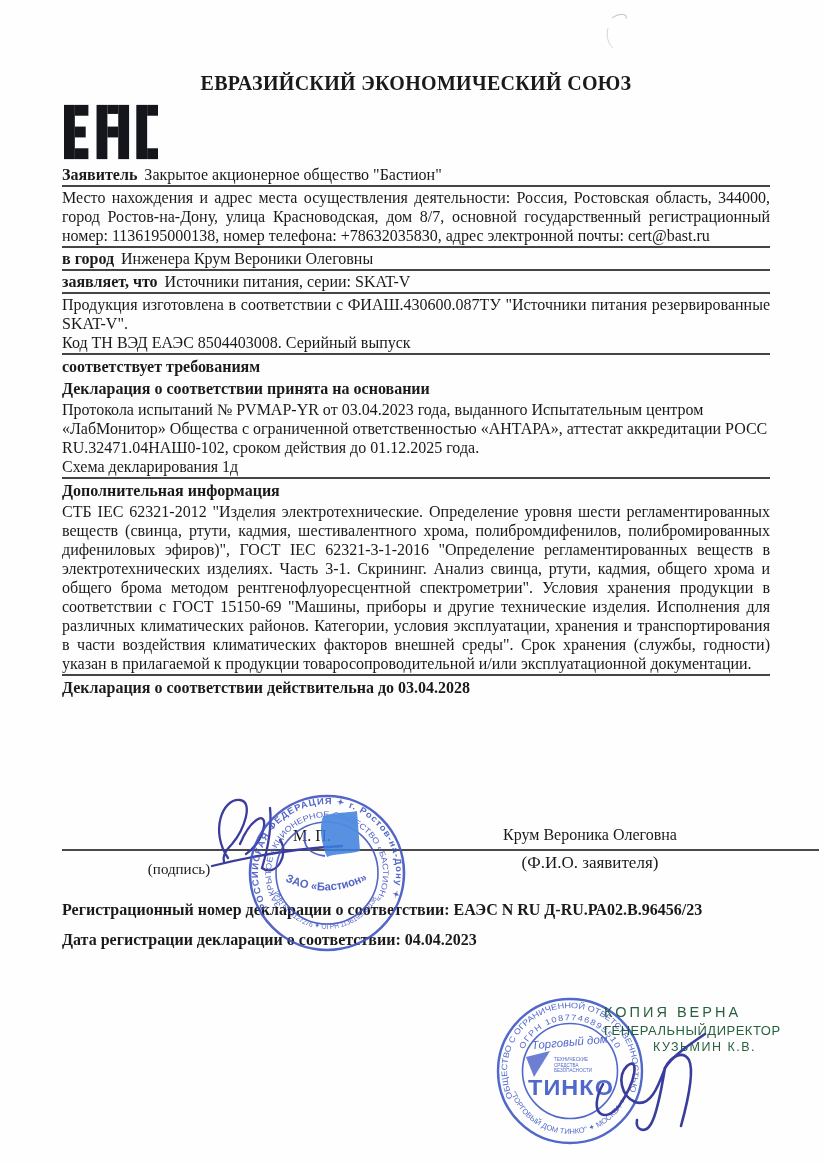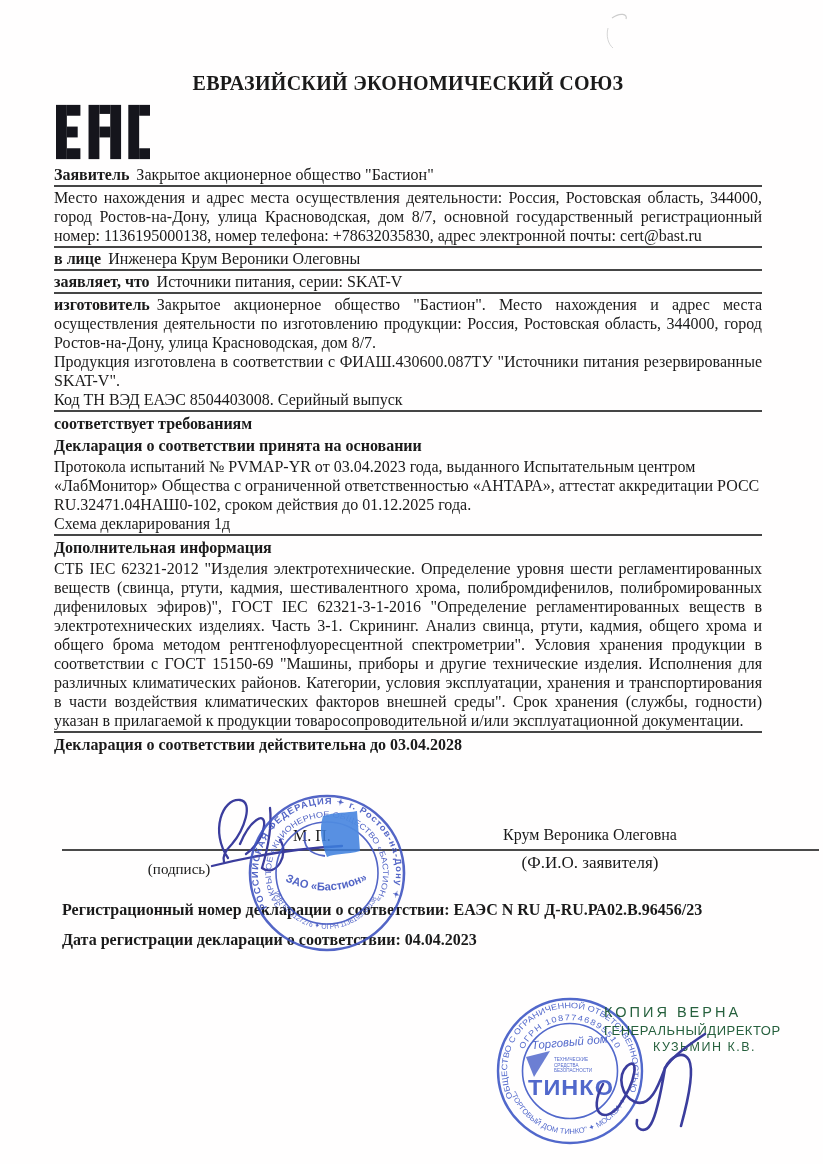--- a/index.html
+++ b/index.html
@@ -1,18 +1,18 @@
 <!DOCTYPE html>
 <html><head>
 <meta charset="utf-8">
 <style>
   html,body{margin:0;padding:0;background:#ffffff;}
   .page{position:relative;width:823px;height:1164px;background:#fffefe;overflow:hidden;
         font-family:"Liberation Serif", serif;color:#1a1a1a;}
-  .doc{position:absolute;left:54px;top:72px;width:708px;font-size:16px;line-height:19px;}
+  .doc{position:absolute;left:62px;top:72px;width:708px;font-size:16px;line-height:19px;}
   .title{font-weight:bold;text-align:center;font-size:20px;line-height:23px;letter-spacing:.3px;}
   .eac-wrap{margin:7px 0 2px 2px;height:60px;}
   .row{padding:1px 0;border-bottom:2px solid #454545;}
   .hdr{font-weight:bold;padding:2px 0 1px 0;}
   .row p{margin:0;}
   b.lead{margin-right:7px;}
   .just{text-align:justify;}
   .validline{font-weight:bold;padding:2px 0;}
   .abs{position:absolute;}
   .sig-line{position:absolute;left:62px;top:849px;width:757px;height:2px;background:#4a4a4a;}
@@ -59,29 +59,28 @@
 
     <div class="row">
       <b class="lead">Заявитель</b><span>Закрытое акционерное общество "Бастион"</span>
     </div>
 
     <div class="row just">
       <span>Место нахождения и адрес места осуществления деятельности: Россия, Ростовская область, 344000, город Ростов-на-Дону, улица Красноводская, дом 8/7, основной государственный регистрационный номер: 1136195000138, номер телефона: +78632035830, адрес электронной почты: cert@bast.ru</span>
     </div>
 
     <div class="row">
-      <b class="lead">в лице</b><span>Инженера Крум Вероники Олеговны</span>
+      <b class="lead">в город</b><span>Инженера Крум Вероники Олеговны</span>
     </div>
 
     <div class="row">
       <b class="lead">заявляет, что</b><span>Источники питания, серии: SKAT-V</span>
     </div>
 
     <div class="row">
-      <p class="just"><b class="lead">изготовитель</b><span>Закрытое акционерное общество "Бастион". Место нахождения и адрес места осуществления деятельности по изготовлению продукции: Россия, Ростовская область, 344000, город Ростов-на-Дону, улица Красноводская, дом 8/7.</span></p>
       <p class="just">Продукция изготовлена в соответствии с ФИАШ.430600.087ТУ "Источники питания резервированные SKAT-V".</p>
       <p>Код ТН ВЭД ЕАЭС 8504403008. Серийный выпуск</p>
     </div>
 
     <div class="hdr">соответствует требованиям</div>
 
     <div class="hdr">Декларация о соответствии принята на основании</div>
     <div class="row">
       <p>Протокола испытаний № PVMAP-YR от 03.04.2023 года, выданного Испытательным центром «ЛабМонитор» Общества с ограниченной ответственностью «АНТАРА», аттестат аккредитации РОСС RU.32471.04НАШ0-102, сроком действия до 01.12.2025 года.</p>
       <p>Схема декларирования 1д</p>

